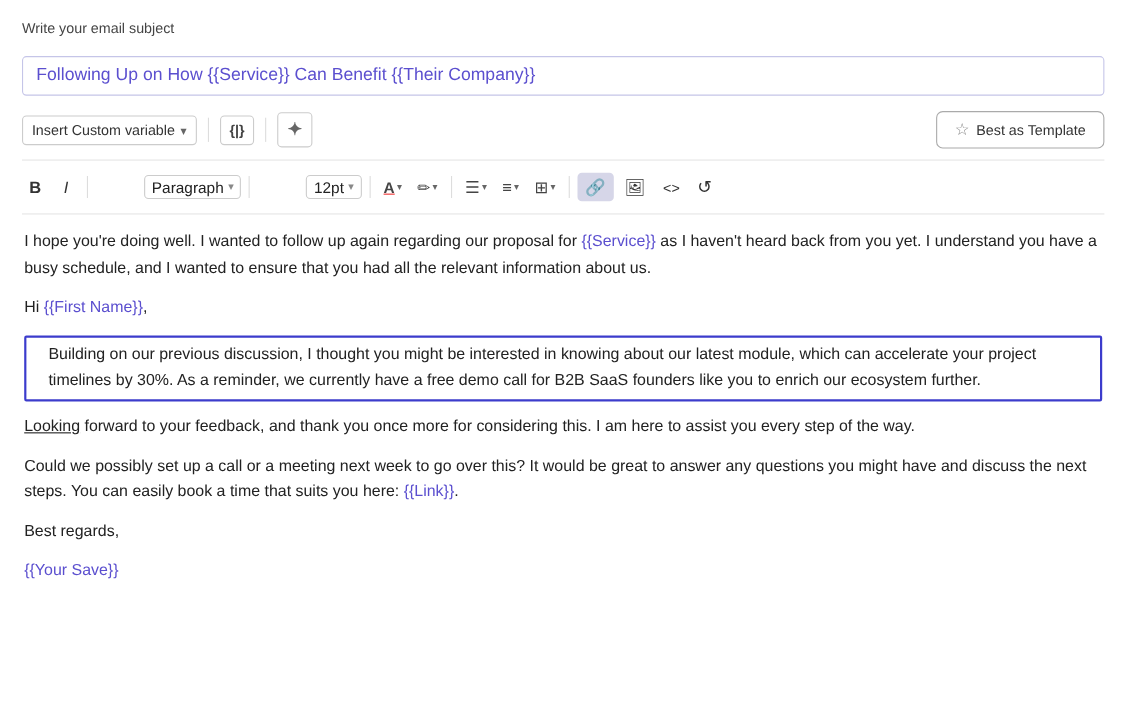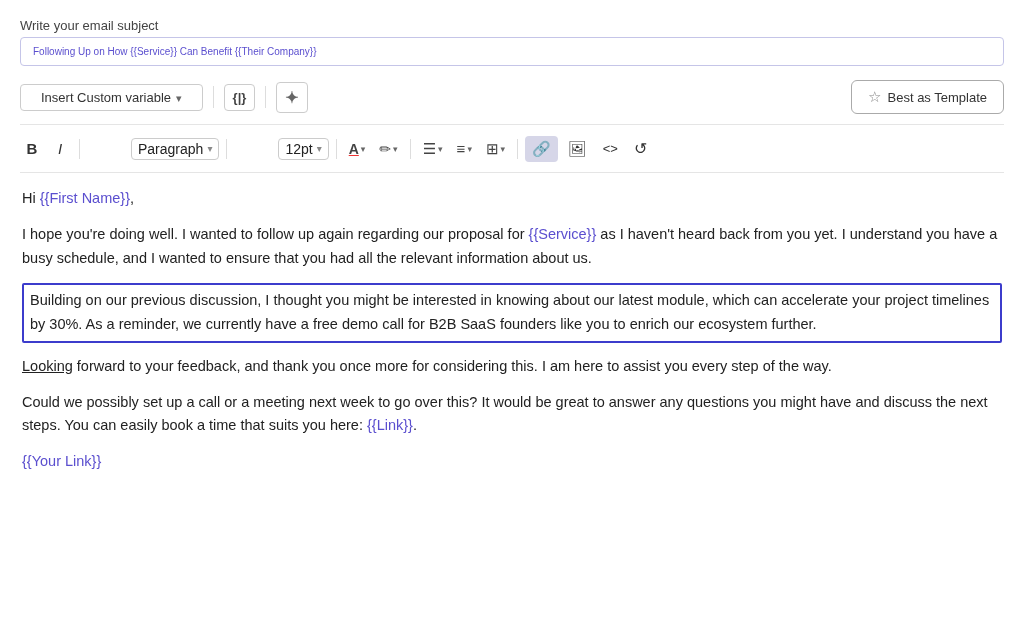--- a/index.html
+++ b/index.html
@@ -11,28 +11,28 @@
       width: 1024px;
       min-height: 641px;
     }
     .container {
       padding: 18px 20px 20px 20px;
       max-width: 1024px;
     }
     .subject-label {
       font-size: 13px;
       color: #444;
-      margin-bottom: 4px;
+      margin-bottom: 18px;
     }
     .subject-input {
       width: 100%;
       border: 1.5px solid #c5c5e8;
       border-radius: 4px;
       padding: 8px 12px;
-      font-size: 10px;
+      font-size: 16px;
       color: #5b4fcf;
       outline: none;
       margin-bottom: 14px;
     }
     .toolbar-row {
       display: flex;
       align-items: center;
       justify-content: space-between;
       margin-bottom: 10px;
       border-bottom: 1px solid #e5e5e5;
@@ -42,21 +42,21 @@
       display: flex;
       align-items: center;
       gap: 6px;
     }
     .custom-variable-btn {
       display: flex;
       align-items: flex-end;
       gap: 5px;
       border: 1px solid #ccc;
       border-radius: 4px;
-      padding: 5px 20px;
+      padding: 5px 8px;
       background: #fff;
       cursor: pointer;
       font-size: 13px;
       color: #333;
     }
     .custom-variable-btn .chevron {
       font-size: 11px;
       color: #666;
     }
     .toolbar-icon-btn {
@@ -147,21 +147,21 @@
       line-height: 1.65;
       color: #222;
       padding: 0 2px;
     }
     .email-body p {
       margin-bottom: 12px;
     }
     .highlighted-para {
       border: 2px solid #3c3ccc;
       border-radius: 2px;
-      padding: 4px 6px;
+      padding: 4px 20px;
       margin-bottom: 12px;
       display: block;
     }
     .var-tag {
       color: #5b4fcf;
     }
     .underline-link {
       text-decoration: underline;
     }
     .fmt-group {
@@ -298,38 +298,41 @@
 
     <button class="fmt-btn">
       <span style="font-size:16px;">↺</span>
     </button>
   </div>
 
   
   <div class="email-body">
 
     <p>
+      I hope you're doing well. I wanted to follow up again regarding our proposal for <span class="var-tag">{{Service}}</span> as I haven't heard back from you yet. I understand you have a busy schedule, and I wanted to ensure that you had all the relevant information about us.
+    </p>
+
+    <p>
       Hi <span class="var-tag">{{First Name}}</span>,
-    </p>
-
-    <p>
-      I hope you're doing well. I wanted to follow up again regarding our proposal for <span class="var-tag">{{Service}}</span> as I haven't heard back from you yet. I understand you have a busy schedule, and I wanted to ensure that you had all the relevant information about us.
     </p>
 
     <span class="highlighted-para">
       Building on our previous discussion, I thought you might be interested in knowing about our latest module, which can accelerate your project timelines by 30%. As a reminder, we currently have a free demo call for B2B SaaS founders like you to enrich our ecosystem further.
     </span>
 
     <p>
       <span class="underline-link">Looking</span> forward to your feedback, and thank you once more for considering this. I am here to assist you every step of the way.
     </p>
 
     <p>
       Could we possibly set up a call or a meeting next week to go over this? It would be great to answer any questions you might have and discuss the next steps. You can easily book a time that suits you here: <span class="var-tag">{{Link}}</span>.
     </p>
 
-
-    <p>
-      <span class="var-tag">{{Your Link}}</span>
+    <p>
+      Best regards,
+    </p>
+
+    <p>
+      <span class="var-tag">{{Your Save}}</span>
     </p>
 
   </div>
 </div>
 
 </body></html>

